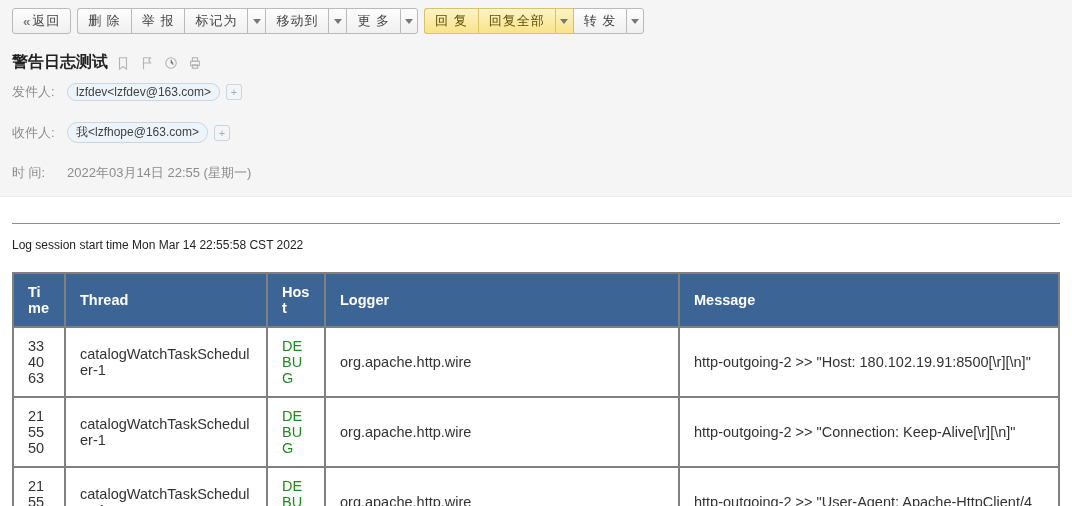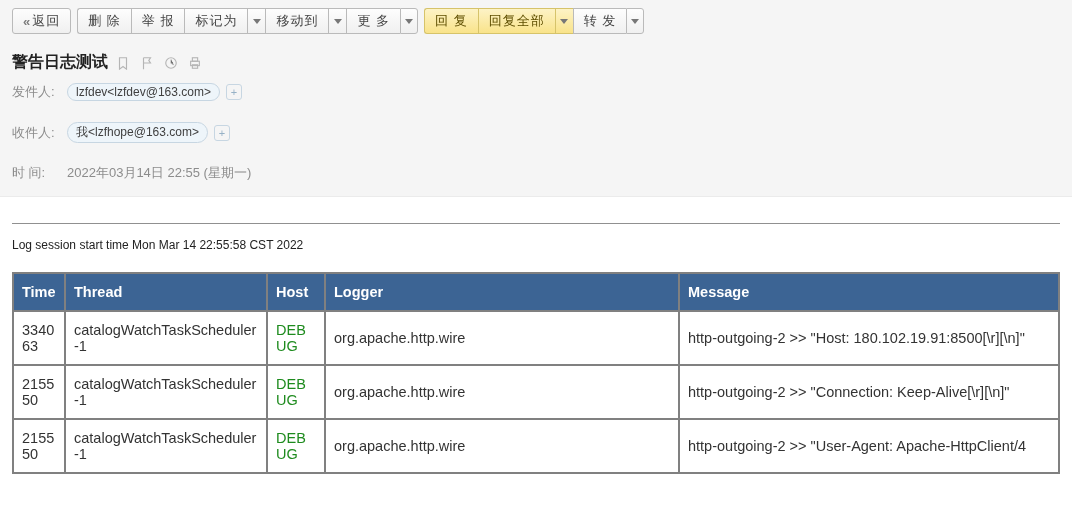--- a/index.html
+++ b/index.html
@@ -49,21 +49,21 @@
   }
   .meta-time { color:#8c8c8c; }
   .body-area { padding: 0 12px; }
   hr.sep { border:none; border-top:1px solid #909090; margin:26px 0 14px 0;}
   .log-intro { font-size:12px; color:#222; margin-bottom:20px;}
   table.log {
     border-collapse: collapse; width:100%;
     table-layout:fixed;
   }
   table.log th, table.log td {
-    border:2px solid #808080; padding:10px 8px; font-size:14.5px;
+    border:2px solid #808080; padding:10px 14px; font-size:14.5px;
     text-align:left; vertical-align:middle; word-wrap:break-word;
   }
   table.log th { background:#3c6494; color:#fff; font-weight:bold; }
   .col-time   { width:52px; }
   .col-thread { width:202px; }
   .col-level  { width:58px; }
   .col-logger { width:354px; }
   .lvl-debug { color:#1e8b1e; }
   #log-body tr td:last-child { white-space:nowrap; overflow:hidden;}
 </style>

